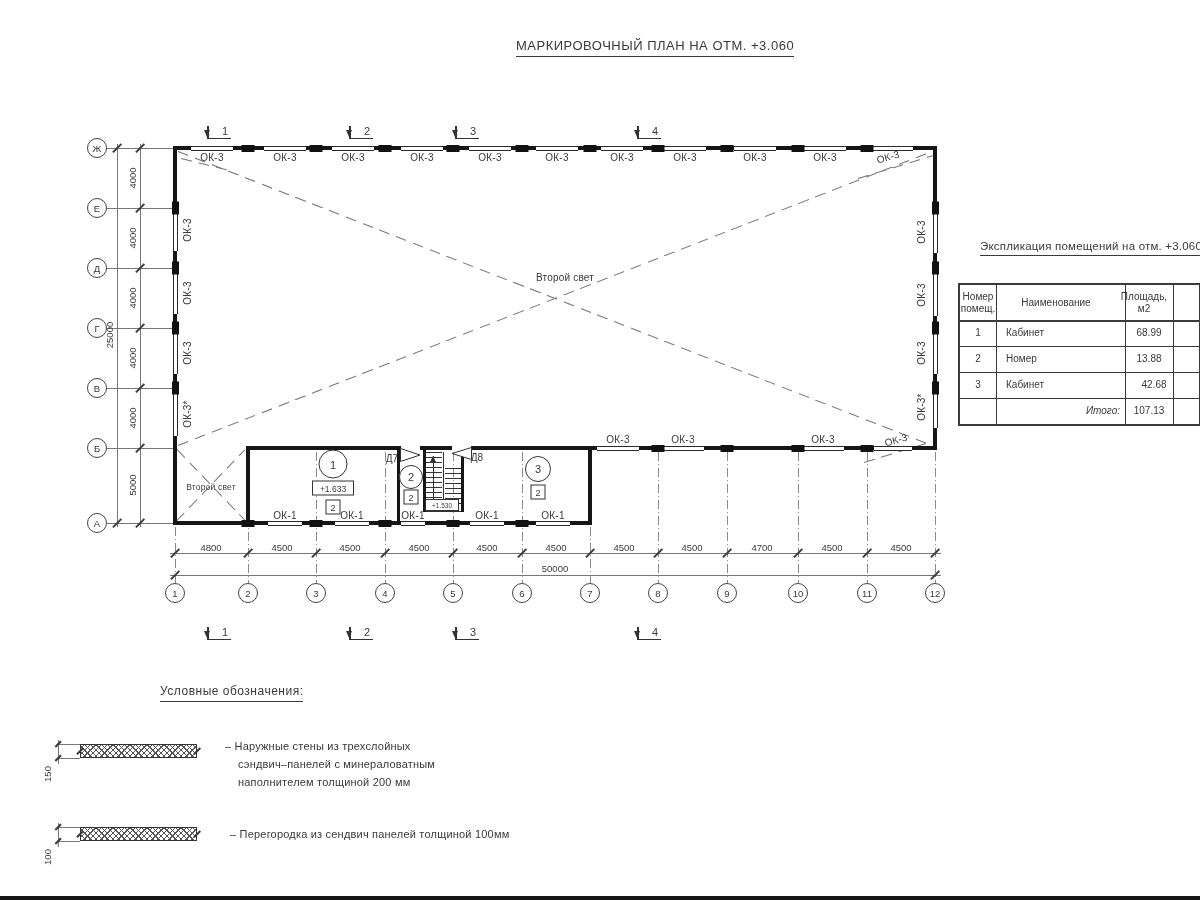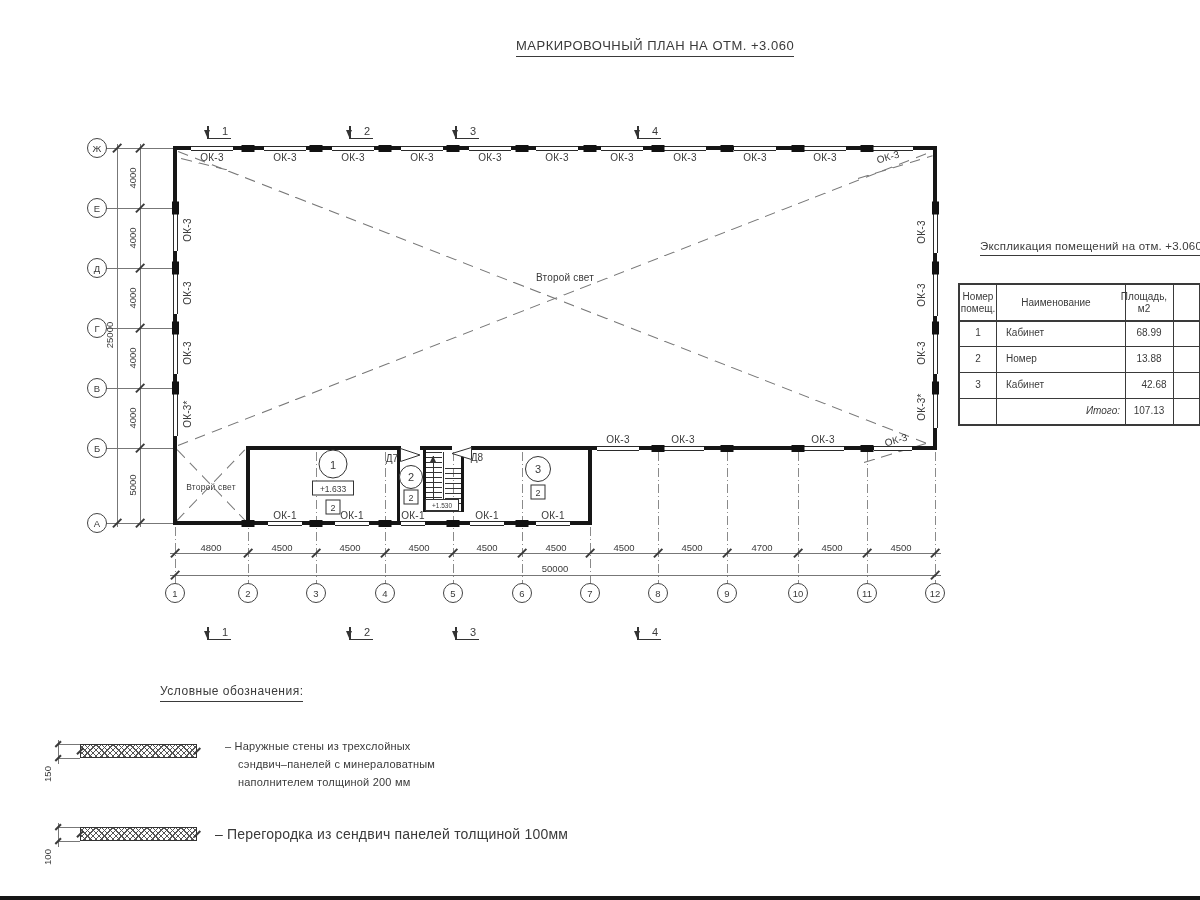--- a/index.html
+++ b/index.html
@@ -386,17 +386,17 @@
 
     <div class="hatch" style="left:80px;top:827px;width:117px"></div>
     <div class="tline" style="left:58px;top:823px;width:1px;height:24px"></div>
     <div class="tline" style="left:58px;top:827px;width:22px;height:1px"></div>
     <div class="tline" style="left:58px;top:841px;width:22px;height:1px"></div>
     <div class="tick" style="left:58px;top:827px;width:8px"></div>
     <div class="tick" style="left:58px;top:841px;width:8px"></div>
     <div class="tick" style="left:80px;top:834px;width:9px"></div>
     <div class="tick" style="left:197px;top:834px;width:9px"></div>
     <span class="vdim" style="left:47px;top:857px">100</span>
-    <span class="lbl" style="left:215px;top:834px;transform:translate(0,-50%);font-size:14px">– Перегородка из сендвич панелей толщиной 100мм</span>
+    <span class="lbl" style="left:230px;top:834px;transform:translate(0,-50%);font-size:11px">– Перегородка из сендвич панелей толщиной 100мм</span>
   </div>
 
   <div class="wall" style="left:0;top:896px;width:1200px;height:4px"></div>
 </div>
 
 </body></html>

